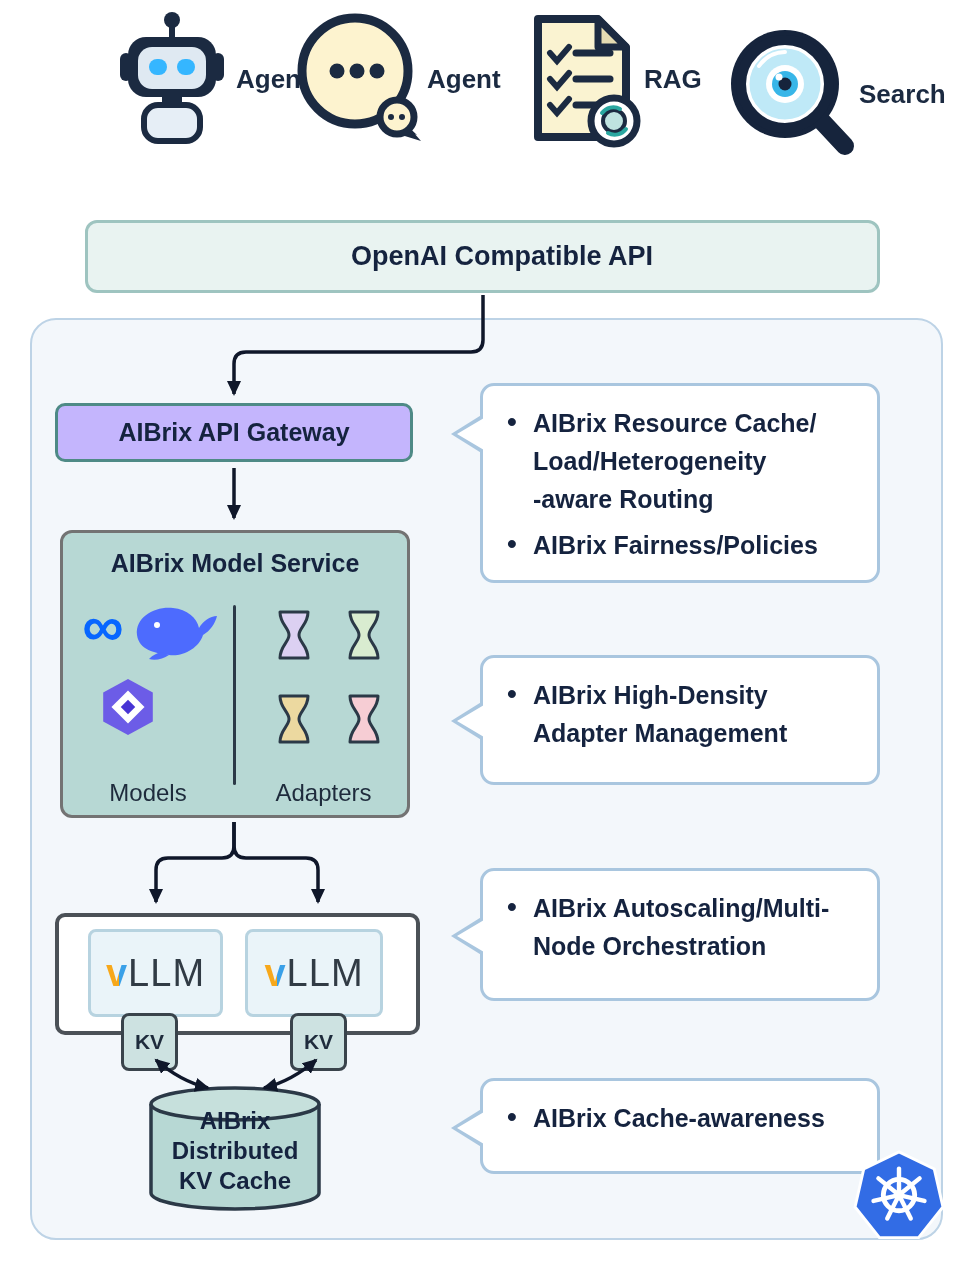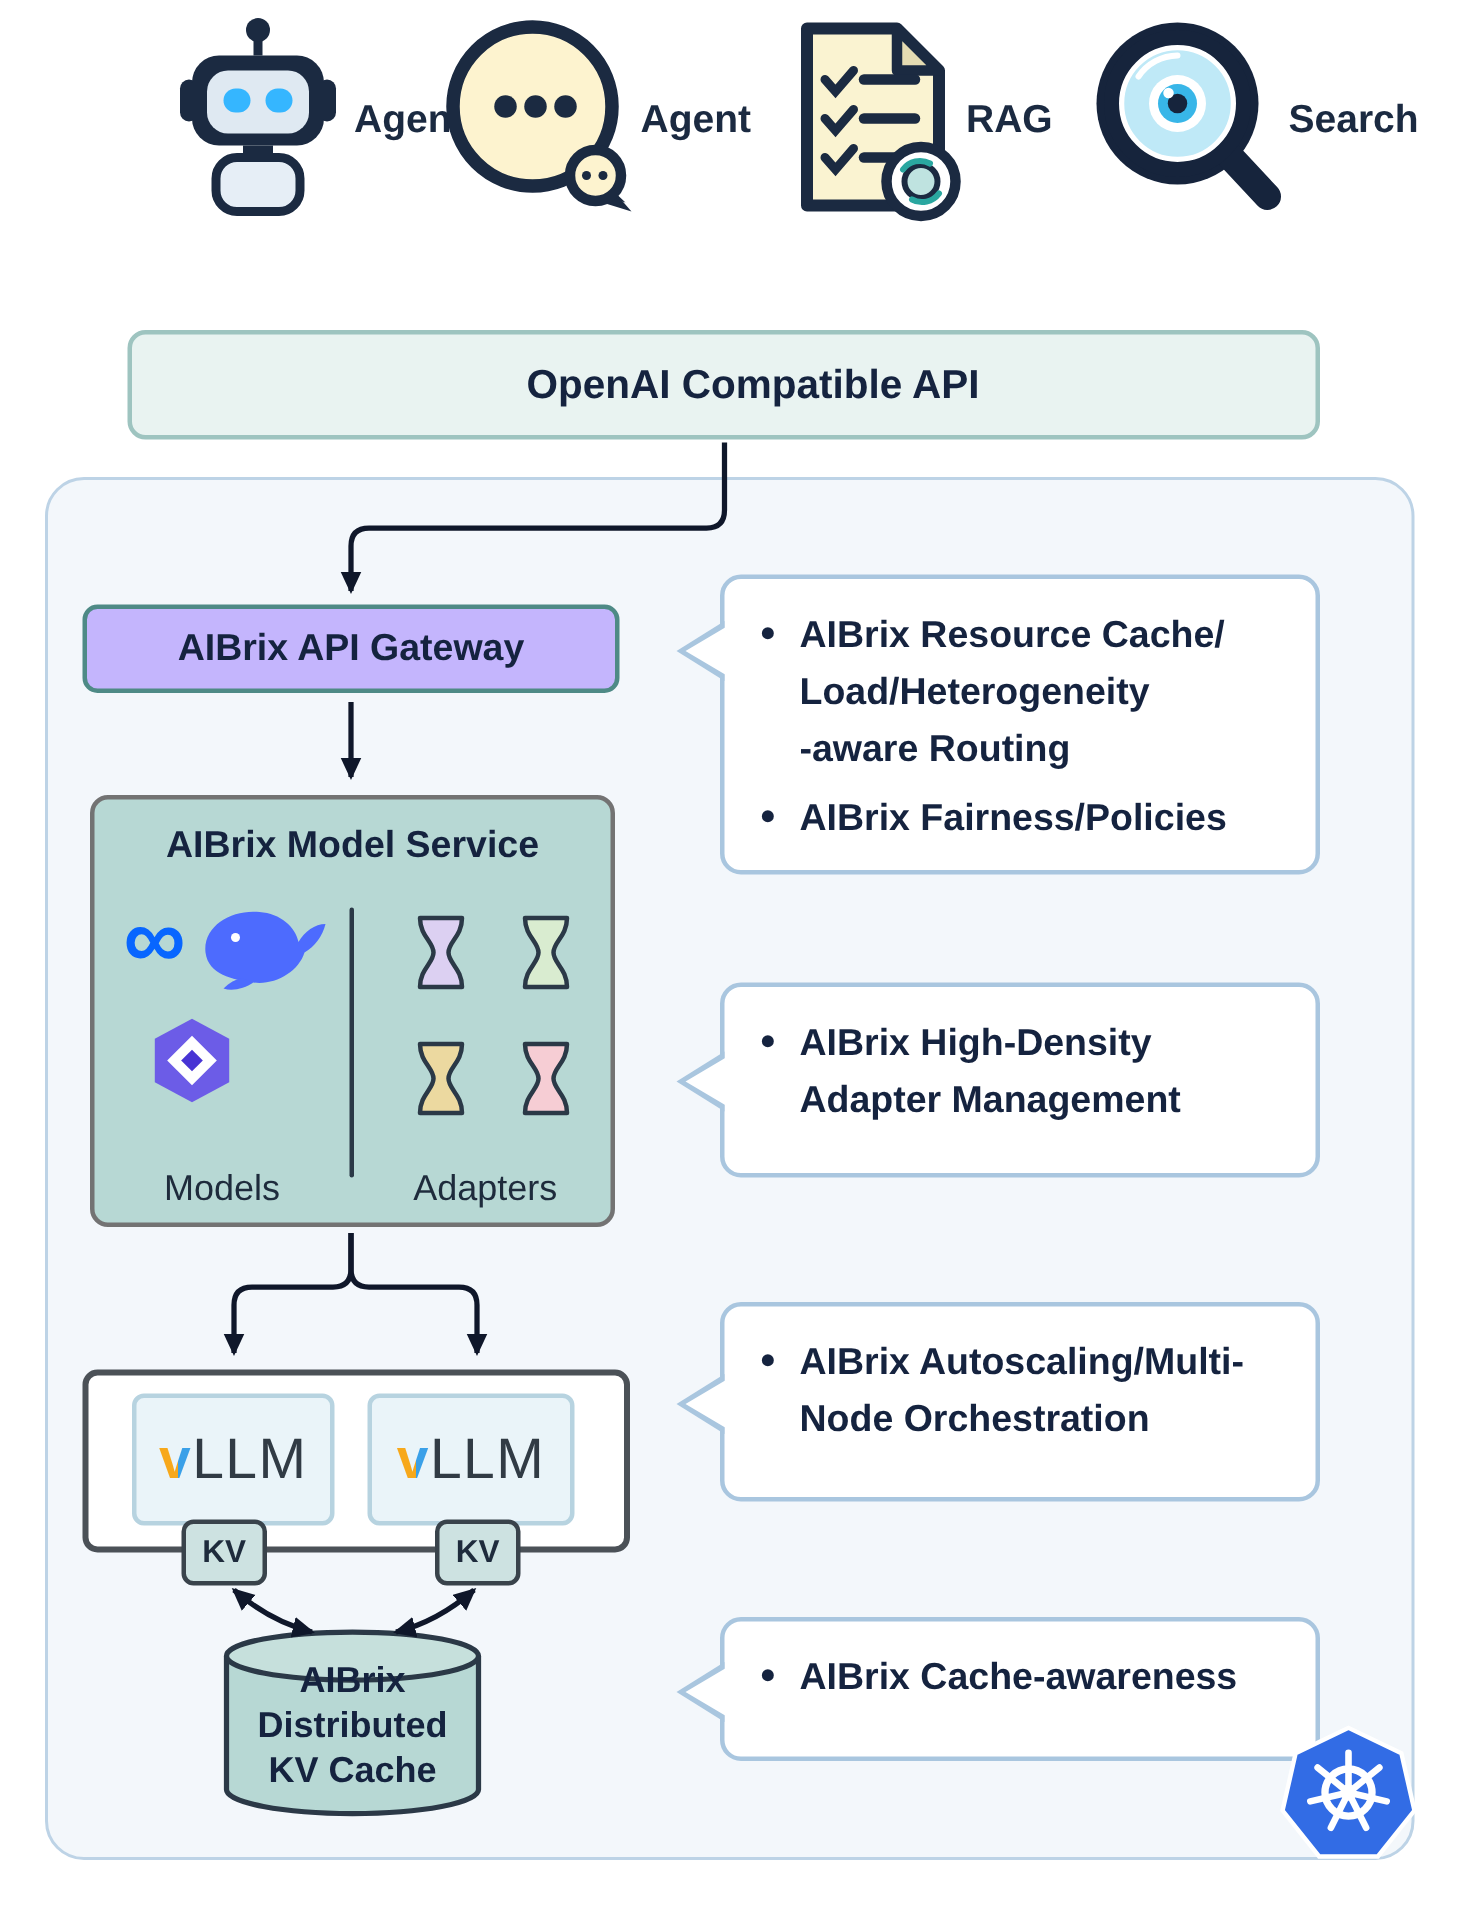--- a/index.html
+++ b/index.html
@@ -9,21 +9,21 @@
     background:#ffffff; overflow:hidden;
     color:#15233f;
   }
   
   .top-icon { position:absolute; width:150px; display:flex; flex-direction:row; align-items:center; }
   .top-icon .glyph { height:145px; display:flex; align-items:center; justify-content:center; }
   .top-icon .lbl { font-size:26px; font-weight:700; color:#1b2a41; margin-top:2px; }
   #ti-agent  { left:108px; top:6px; }
   #ti-chat   { left:295px; top:6px; }
   #ti-rag    { left:518px; top:6px; }
-  #ti-search { left:725px; top:6px; }
+  #ti-search { left:725px; top:21px; }
 
   
   .api-banner {
     position:absolute; left:85px; top:220px; width:795px; height:73px;
     background:#e9f3f1; border:3px solid #9ec4c0; border-radius:12px;
     display:flex; align-items:center; justify-content:center;
     font-size:27px; font-weight:700; color:#15233f; box-sizing:border-box;padding-left:39px;
   }
 
   
@@ -103,21 +103,21 @@
     letter-spacing:1px;
   }
   #engine-1 { left:88px;  width:135px; }
   #engine-2 { left:245px; width:138px; }
   .vmark {
     font-weight:700;
     background:linear-gradient(90deg,#f7a81b 58%, #3aa0e8 58%);
     -webkit-background-clip:text; background-clip:text; color:transparent;
   }
   .kv-tab {
-    position:absolute; top:1013px; width:57px; height:44px;
+    position:absolute; top:1013px; width:57px; height:58px;
     background:#cde2e1; border:3px solid #39434b; border-radius:8px;
     display:flex; align-items:center; justify-content:center;
     font-size:21px; font-weight:600; color:#1e2b3c; box-sizing:border-box; z-index:5;
   }
   #kv-1 { left:121px; }
   #kv-2 { left:290px; }
 
   
   .cylinder { position:absolute; left:148px; top:1083px; width:174px; height:136px; z-index:3; }
   .cyl-text {

